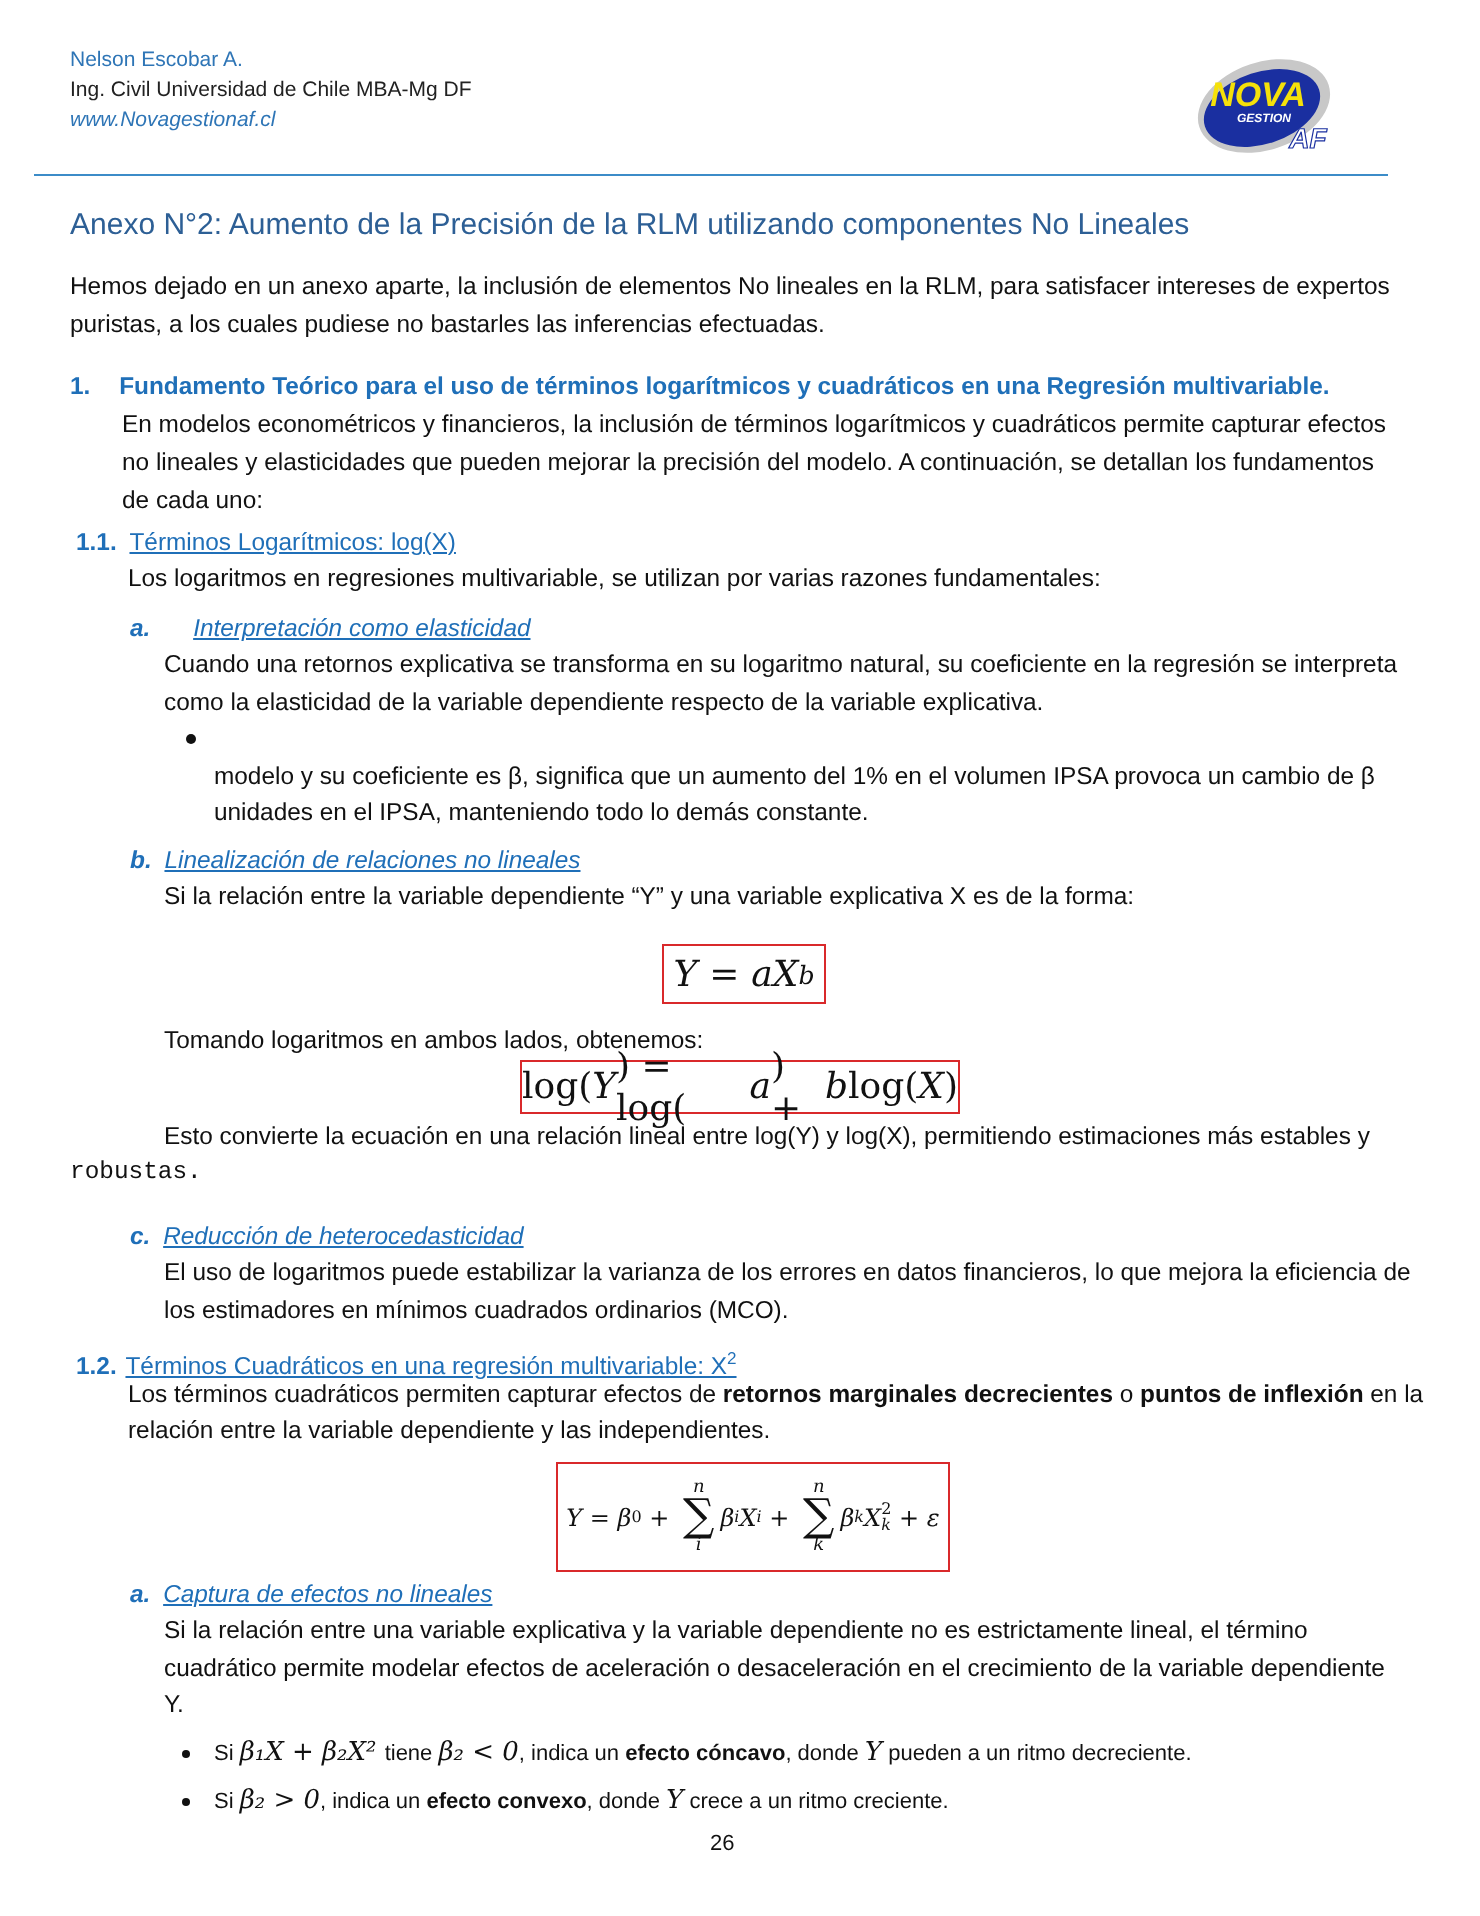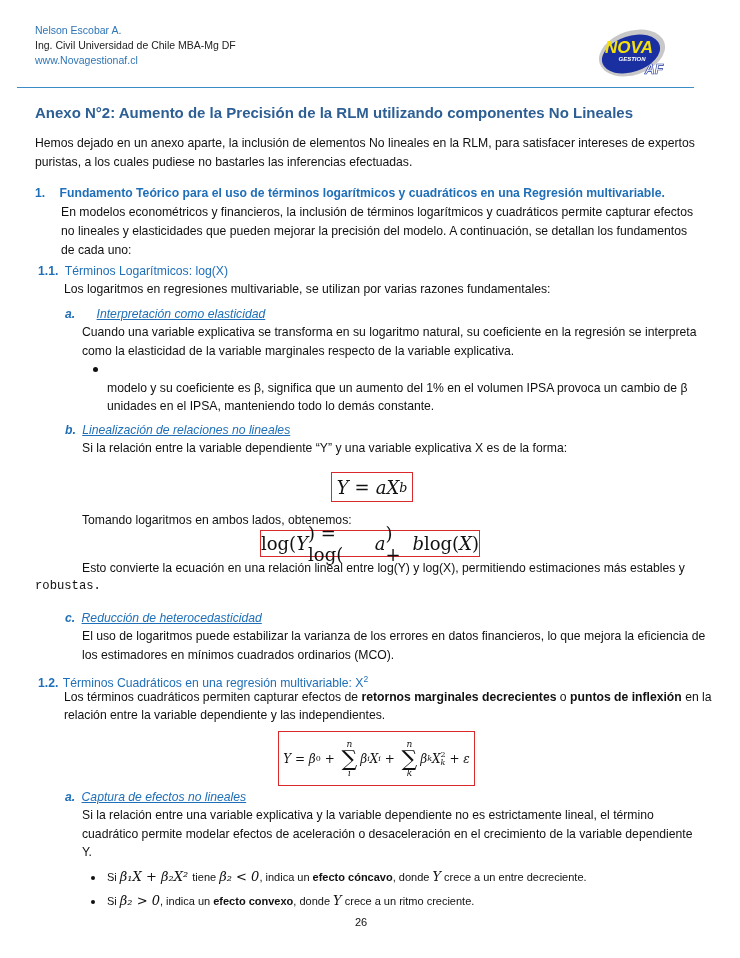--- a/index.html
+++ b/index.html
@@ -9,43 +9,43 @@
       font-family: "Liberation Sans", sans-serif;
       color: #111111;
       font-size: 12.2px;
     }
     .abs { position: absolute; white-space: nowrap; }
     .hdr { font-size: 10.5px; line-height: 15px; }
     .hdr-blue { color: #2e75b6; }
     .hdr-dark { color: #222; }
     .rule { position: absolute; left: 17px; top: 87px; width: 677px; height: 1px; background: #3c8cc8; }
     .logo { position: absolute; left: 596px; top: 28px; width: 76px; height: 52px; }
-    .title { font-family: "Liberation Sans", sans-serif; font-weight: bold; color: #2d5f95; font-size: 15px; }
+    .title { font-family: "Liberation Sans", sans-serif; font-weight: normal; color: #2d5f95; font-size: 15px; }
     .p { line-height: 19.5px; text-align: right; }
     .num-bold { font-weight: bold; color: #1f6fb8; }
-    .link-u { color: #1f6fb8; }
+    .link-u { color: #1f6fb8; text-decoration: underline; }
     .link-i { color: #1f6fb8; text-decoration: underline; font-style: italic; }
     .letter { font-weight: bold; font-style: italic; color: #1f6fb8; }
     .bullet-dot { display: inline-block; width: 5px; height: 5px; border-radius: 50%; background: #111; vertical-align: middle; margin-right: 9px; }
     .eqbox { position: absolute; border: 1.5px solid #d9292b; background: #fff; display: flex; align-items: center; justify-content: center; font-family: "DejaVu Serif", serif; color: #111; }
     .math { font-family: "DejaVu Serif", serif; font-style: italic; }
     .mrm { font-family: "DejaVu Serif", serif; font-style: normal; }
     .pagenum { font-size: 11px; }
     .small-bul { font-size: 11px; }
     sup { font-size: 70%; }
     .sum { display: inline-flex; flex-direction: column; align-items: center; line-height: 1; margin: 0 3px; vertical-align: middle; }
     .sum .lim { font-size: 9px; font-style: italic; }
     .sum .sig { font-size: 22px; font-style: normal; line-height: 20px; }
   </style>
 </head>
 <body>
 
 <div class="abs hdr hdr-blue" style="left:35px; top:23px;">Nelson Escobar A.</div>
 <div class="abs hdr hdr-dark" style="left:35px; top:38px;">Ing. Civil Universidad de Chile MBA-Mg DF</div>
-<div class="abs hdr hdr-blue" style="left:35px; top:53px;">www.Novagestionaf.cl</div>
+<div class="abs hdr hdr-blue" style="left:35px; top:53px;font-style:italic;">www.Novagestionaf.cl</div>
 
 <div class="logo">
   <svg width="76" height="52" viewBox="0 0 76 52">
     <ellipse cx="36" cy="25" rx="34" ry="22" fill="#c8c8c8" transform="rotate(-18 36 25)"></ellipse>
     <ellipse cx="35" cy="26" rx="30" ry="18" fill="#1a2fa0" transform="rotate(-18 35 26)"></ellipse>
     <text x="33" y="25" text-anchor="middle" font-family="Liberation Sans, sans-serif" font-weight="bold" font-style="italic" font-size="17" fill="#f5e10a">NOVA</text>
     <text x="36" y="33" text-anchor="middle" font-family="Liberation Sans, sans-serif" font-weight="bold" font-style="italic" font-size="6" fill="#ffffff">GESTION</text>
     <text x="58" y="46" text-anchor="middle" font-family="Liberation Sans, sans-serif" font-weight="bold" font-style="italic" font-size="14" fill="#ffffff" stroke="#1a2fa0" stroke-width="0.6">AF</text>
   </svg>
 </div>
@@ -68,22 +68,22 @@
 <div class="abs p" style="left:38px; top:262px;">
   <span class="num-bold">1.1.</span>
   <span class="link-u" style="margin-left:3px;">Términos Logarítmicos: log(X)</span>
 </div>
 <div class="abs p" style="left:64px; top:280px;">Los logaritmos en regresiones multivariable, se utilizan por varias razones fundamentales:</div>
 
 <div class="abs p" style="left:65px; top:305px;">
   <span class="letter">a.</span>
   <span class="link-i" style="margin-left:18px;">Interpretación como elasticidad</span>
 </div>
-<div class="abs p" style="left:82px; top:323px;">Cuando una variable explicativa se transforma en su logaritmo natural, su coeficiente en la regresión se interpreta</div>
-<div class="abs p" style="left:82px; top:342px;">como la elasticidad de la variable marginales respecto de la variable explicativa.</div>
+<div class="abs p" style="left:82px; top:323px;">Cuando una retornos explicativa se transforma en su logaritmo natural, su coeficiente en la regresión se interpreta</div>
+<div class="abs p" style="left:82px; top:342px;">como la elasticidad de la variable dependiente respecto de la variable explicativa.</div>
 <div class="abs p" style="left:93px; top:360px;">
   <span class="bullet-dot"></span>
 </div>
 <div class="abs p" style="left:107px; top:379px;">modelo y su coeficiente es β, significa que un aumento del 1% en el volumen IPSA provoca un cambio de β</div>
 <div class="abs p" style="left:107px; top:397px;">unidades en el IPSA, manteniendo todo lo demás constante.</div>
 
 <div class="abs p" style="left:65px; top:421px;">
   <span class="letter">b.</span>
   <span class="link-i" style="margin-left:3px;">Linealización de relaciones no lineales</span>
 </div>
@@ -164,19 +164,19 @@
 
 <div class="abs p" style="left:65px; top:788px;">
   <span class="letter">a.</span>
   <span class="link-i" style="margin-left:3px;">Captura de efectos no lineales</span>
 </div>
 <div class="abs p" style="left:82px; top:806px;">Si la relación entre una variable explicativa y la variable dependiente no es estrictamente lineal, el término</div>
 <div class="abs p" style="left:82px; top:825px;">cuadrático permite modelar efectos de aceleración o desaceleración en el crecimiento de la variable dependiente</div>
 <div class="abs p" style="left:82px; top:843px;">Y.</div>
 
 <div class="abs small-bul" style="left:91px; top:869px;">
-  <span class="bullet-dot" style="width:4px;height:4px;margin-right:12px;"></span><span>Si </span><span class="math" style="font-size:13px;">β₁X + β₂X² </span><span>tiene </span><span class="math" style="font-size:13px;">β₂ &lt; 0</span><span>, indica un </span><b>efecto cóncavo</b><span>, donde </span><span class="math" style="font-size:13px;">Y</span><span> crece a un entre decreciente.</span>
+  <span class="bullet-dot" style="width:4px;height:4px;margin-right:12px;"></span><span>Si </span><span class="math" style="font-size:13px;">β₁X + β₂X² </span><span>tiene </span><span class="math" style="font-size:13px;">β₂ &lt; 0</span><span>, indica un </span><b>efecto cóncavo</b><span>, donde </span><span class="math" style="font-size:13px;">Y</span><span> pueden a un ritmo decreciente.</span>
 </div>
 <div class="abs small-bul" style="left:91px; top:893px;">
   <span class="bullet-dot" style="width:4px;height:4px;margin-right:12px;"></span><span>Si </span><span class="math" style="font-size:13px;">β₂ &gt; 0</span><span>, indica un </span><b>efecto convexo</b><span>, donde </span><span class="math" style="font-size:13px;">Y</span><span> crece a un ritmo creciente.</span>
 </div>
 
 <div class="abs pagenum" style="left:355px; top:916px;">26</div>
 
 </body></html>

